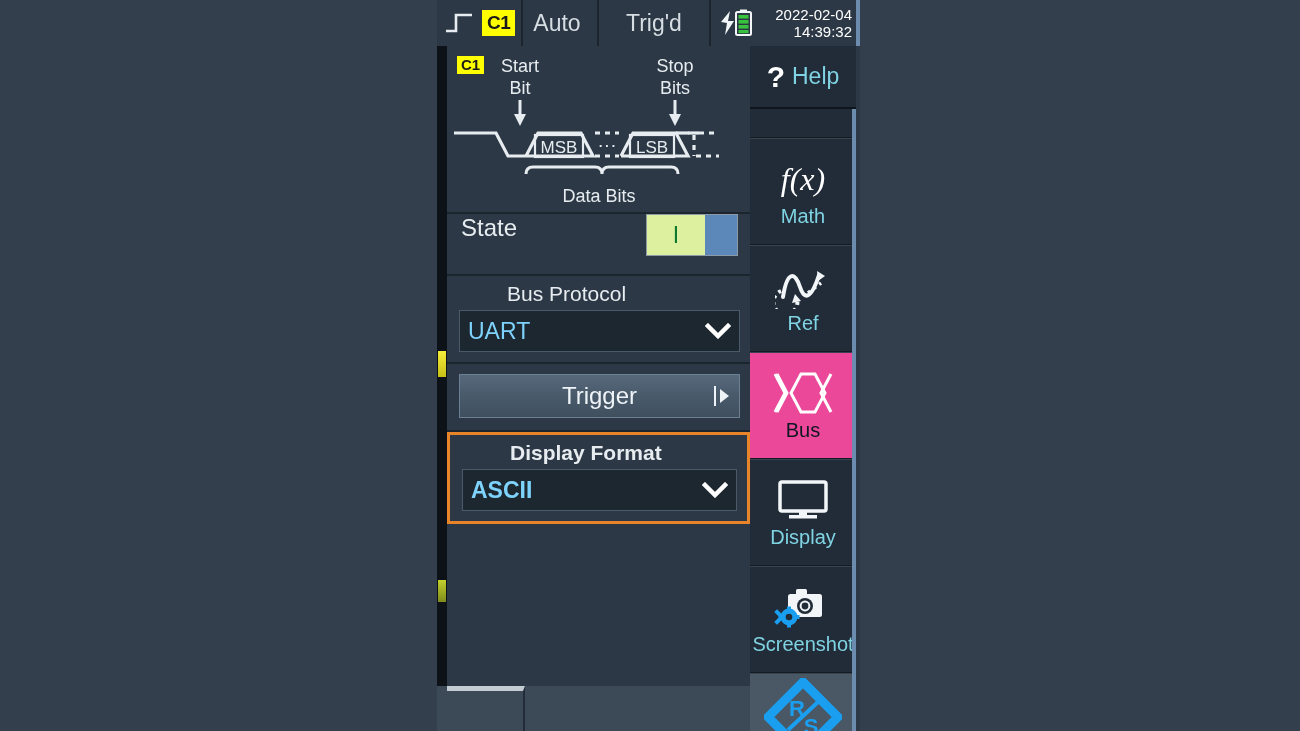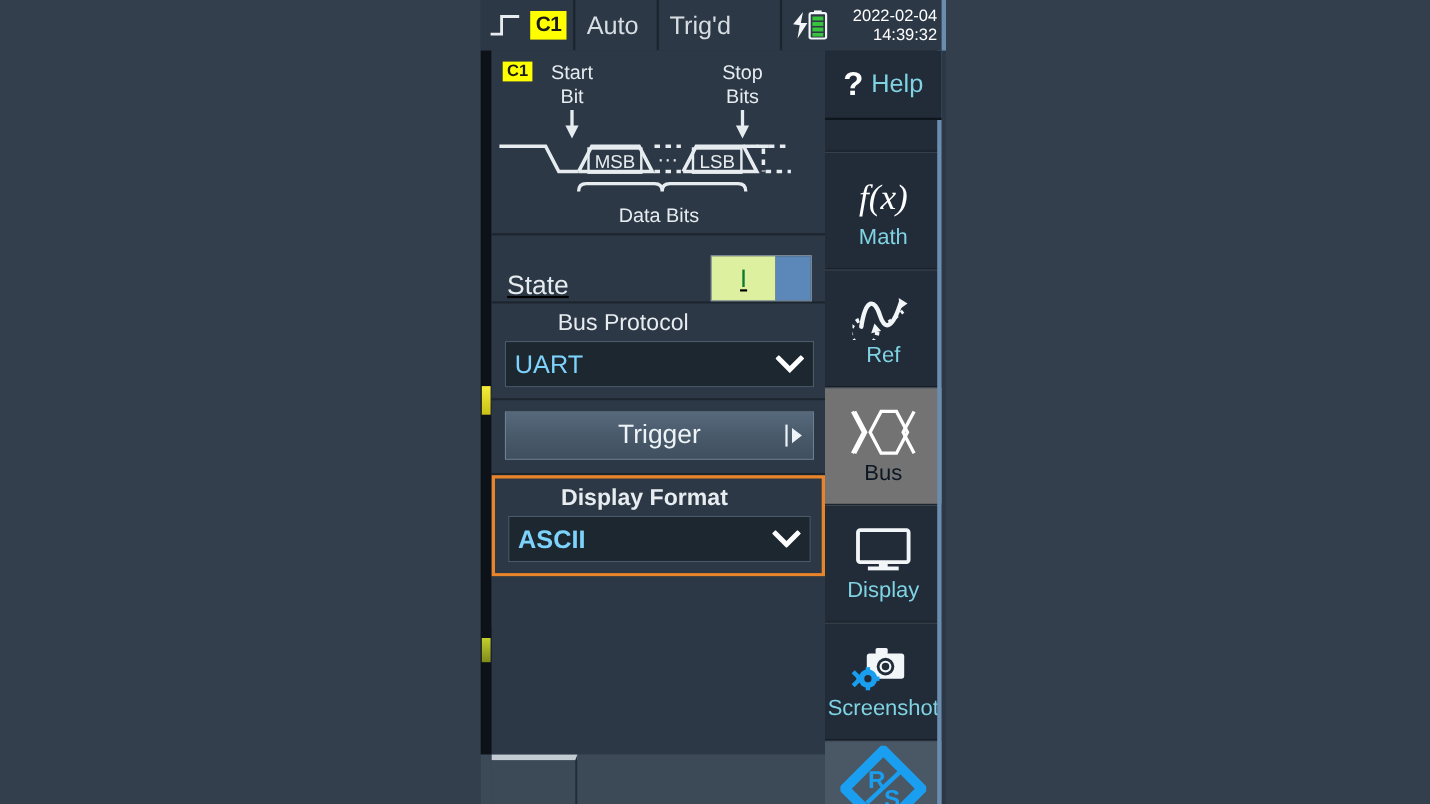--- a/index.html
+++ b/index.html
@@ -35,21 +35,21 @@
   .edge-icon { width: 28px; height: 22px; }
   .c1-badge {
     background: #ffff00; color: #1a1a1a;
     font-size: 19px; font-weight: bold;
     line-height: 1; padding: 3px 5px 4px 5px;
     letter-spacing: -0.5px;
   }
   .tb-txt { color: #d6dde3; font-size: 23px; padding: 0 10px; }
   .tb-auto { padding-right: 16px; }
   .tb-trigd {
-    flex: 1; justify-content: flex-start;
+    flex: 1; justify-content: center;
     color: #d6dde3; font-size: 23px;
   }
   .tb-batt { padding: 0 4px 0 8px; gap: 20px; border-right: none; }
   .batt-icon { width: 36px; height: 30px; }
   .dt { color: #ffffff; font-size: 15px; line-height: 17px; text-align: right; padding-right: 4px;}
   .rail-right { position: absolute; right: 0; top: 0; width: 4px; height: 46px; background: #6b8cae; }
 
   
   .leftrail {
     position: absolute; left: 0; top: 46px;
@@ -84,23 +84,22 @@
     font-size: 15px; font-weight: bold;
     padding: 1px 4px 2px 4px; line-height: 1;
   }
   .diag-svg { position: absolute; left: 0; top: 0; }
 
   
   .sect { background: #2c3845; border-bottom: 2px solid #1c242e; }
 
   
   .state-row {
-    height: 60px; display: flex; align-items: flex-end;
+    height: 60px; display: flex; align-items: flex-start;
     padding: 0 12px 0 14px;
-    text-decoration: underline;
   }
   .state-label { color: #e7ecf0; font-size: 24px; flex: 1; }
   .toggle {
     width: 92px; height: 42px; display: flex;
     border: 1px solid #8c9aa8;
   }
   .tg-on {
     flex: 1; background: #dcf0a0;
     display: flex; align-items: center; justify-content: center;
   }
@@ -155,21 +154,21 @@
     position: relative;
     height: 107px;
     border-bottom: 1px solid #141b23;
     border-top: 1px solid #38434f;
     display: flex; flex-direction: column;
     align-items: center; justify-content: center;
     gap: 2px;
     background: #222c38;
   }
   .mitem .mlabel { color: #7fd3e3; font-size: 20px; }
-  .mitem.active { background: #737373; text-align: center; }
+  .mitem.active { background: #ec4899; text-align: center; }
   .mitem.active .mlabel { color: #0c1722; }
   .micon { height: 48px; display: flex; align-items: center; justify-content: center; }
 
   
   .help-pop {
     position: absolute; left: 313px; top: 46px;
     width: 106px; height: 63px;
     background: #222c38;
     display: flex; align-items: center; justify-content: center; gap: 7px;
     z-index: 5;

